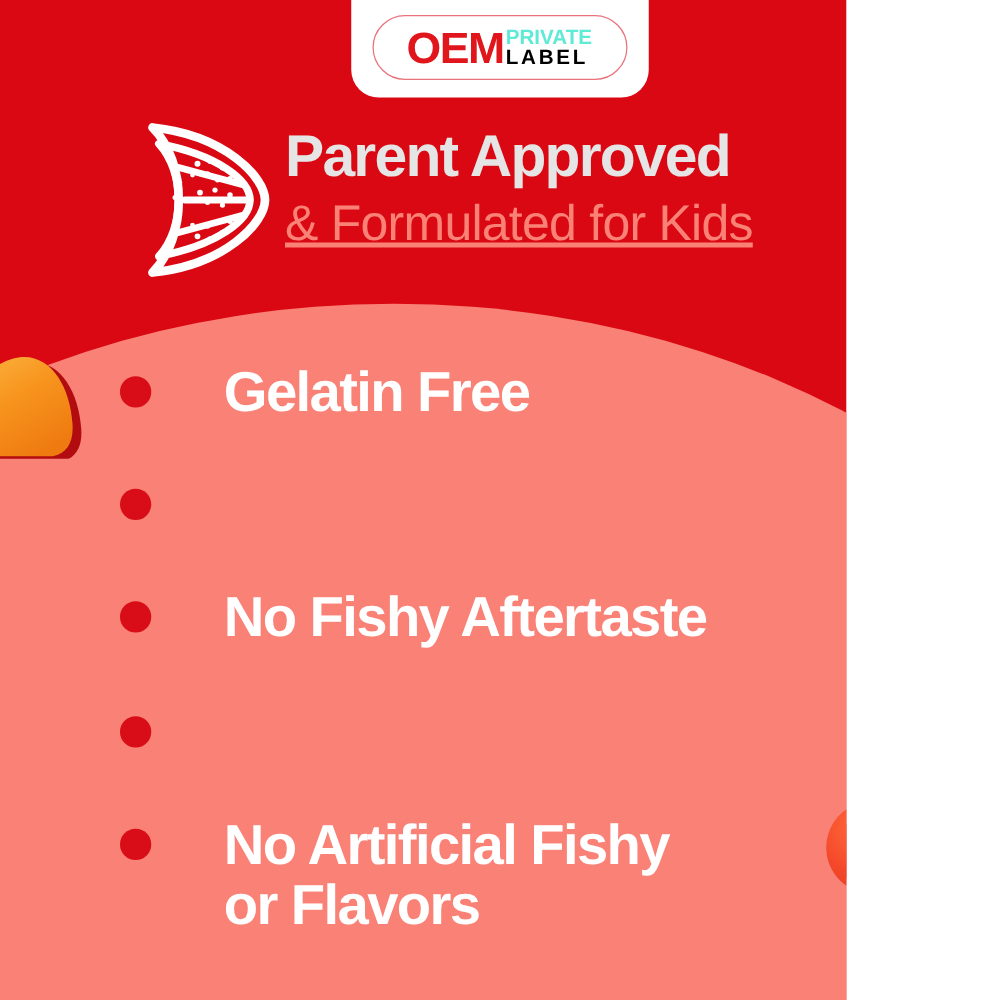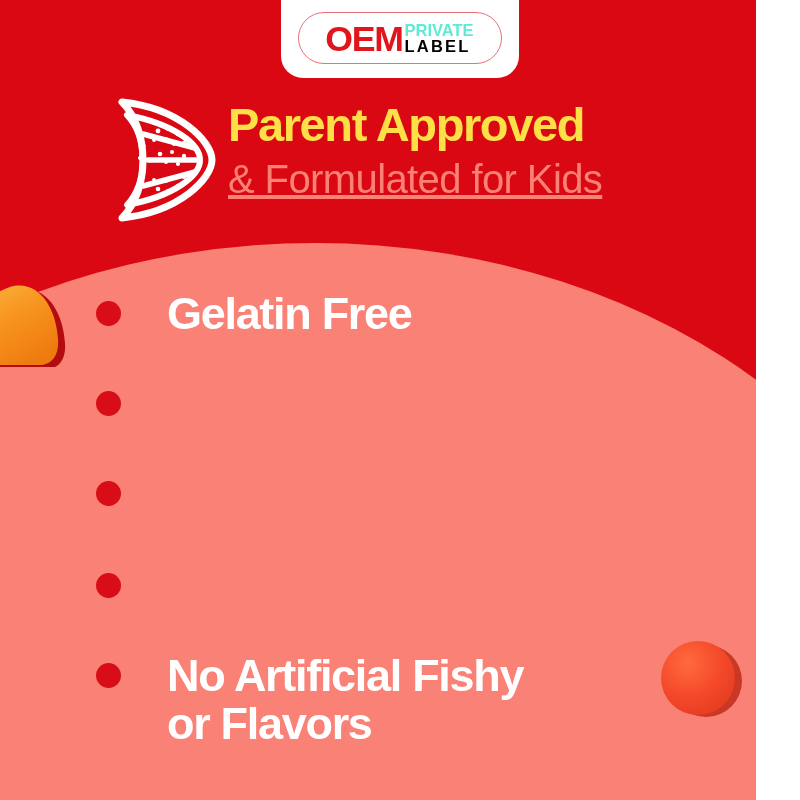--- a/index.html
+++ b/index.html
@@ -7,21 +7,21 @@
     margin: 0;
     padding: 0;
     background: #ffffff;
   }
   body {
     font-family: "Liberation Sans", sans-serif;
   }
 
   #canvas {
     position: relative;
-    width: 756px;
+    width: 677px;
     height: 800px;
     overflow: hidden;
     background: #da0812;
   }
 
   
   .bg-red {
     position: absolute;
     inset: 0;
     background: #da0812;
@@ -122,21 +122,21 @@
   }
 
   .headline {
     position: absolute;
     left: 228px;
     top: 4px;
     font-family: "Liberation Sans", sans-serif;
     font-weight: bold;
     font-size: 47px;
     letter-spacing: -1.4px;
-    color: #fde047;
+    color: #e5e5e5;
     white-space: nowrap;
     line-height: 1.05;
   }
 
   .subhead {
     position: absolute;
     left: 228px;
     top: 62px;
     font-family: "Liberation Sans", sans-serif;
     font-weight: normal;
@@ -154,21 +154,21 @@
     left: 0;
     top: 290px;
     width: 800px;
   }
 
   .bullet-row {
     position: absolute;
     left: 96px;
     display: flex;
     align-items: flex-start;
-    gap: 0;
+    gap: 12px;
   }
 
   .bullet-dot {
     width: 25px;
     height: 25px;
     border-radius: 50%;
     background: #d80d17;
     flex: 0 0 auto;
     margin-top: 11px;
   }
@@ -282,20 +282,21 @@
   <div class="bullet-list">
     <div class="bullet-row" style="top:0px">
       <span class="bullet-dot"></span>
       <span class="bullet-text">Gelatin Free</span>
     </div>
     <div class="bullet-row" style="top:90px">
       <span class="bullet-dot"></span>
     </div>
     <div class="bullet-row" style="top:180px">
       <span class="bullet-dot"></span>
+      <span class="bullet-text">No Fishy Aftertaste</span>
     </div>
     <div class="bullet-row" style="top:272px">
       <span class="bullet-dot"></span>
     </div>
     <div class="bullet-row" style="top:362px">
       <span class="bullet-dot"></span>
       <span class="bullet-text">No Artificial Fishy
 or Flavors</span>
     </div>
   </div>

